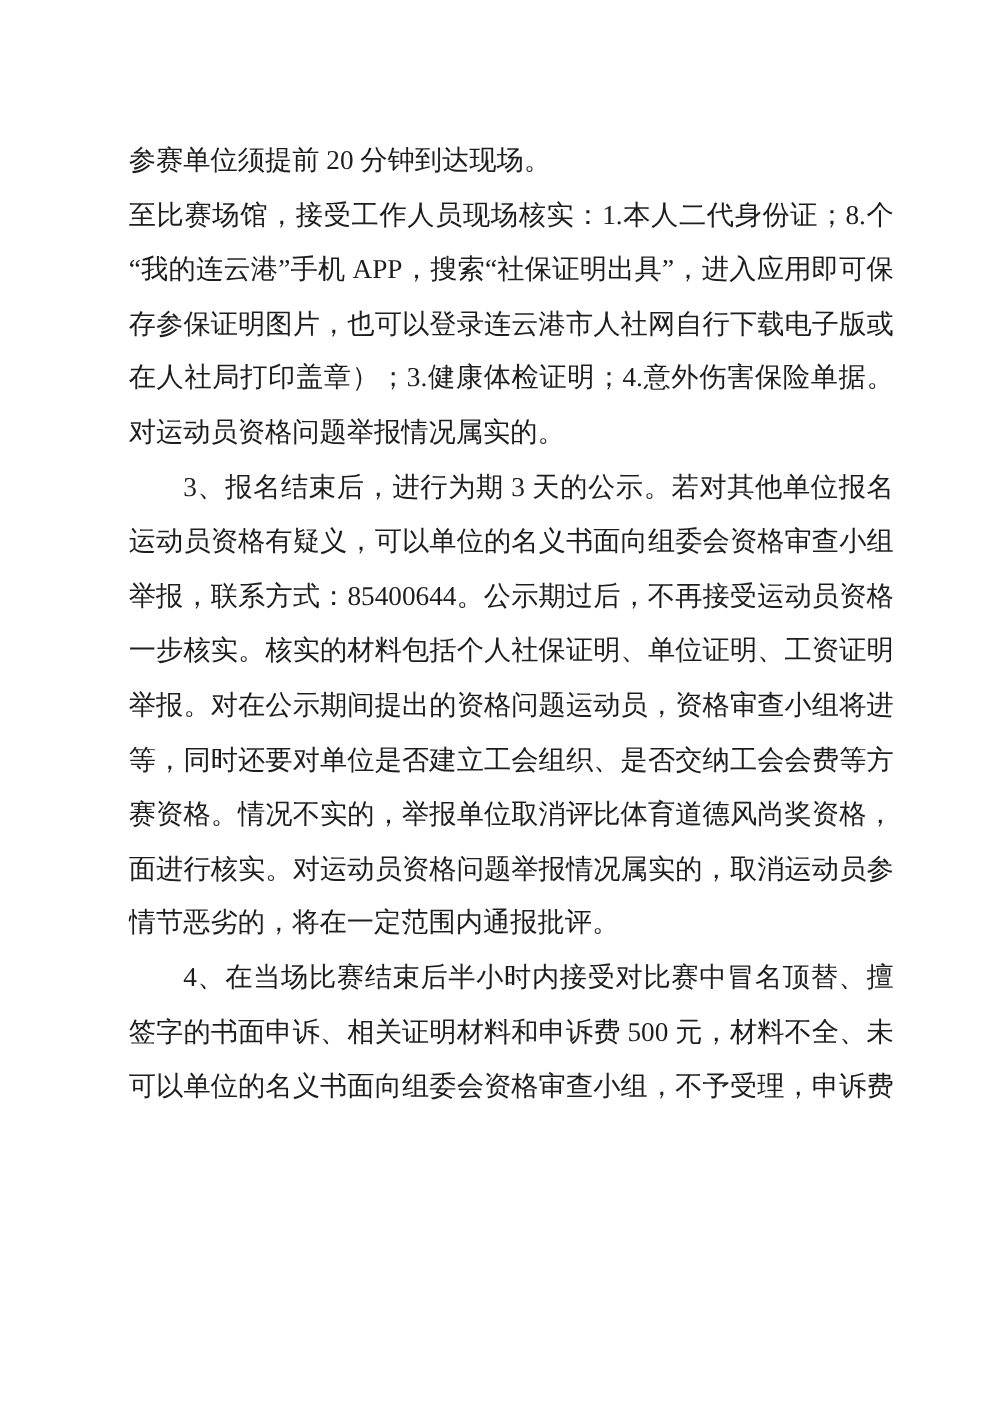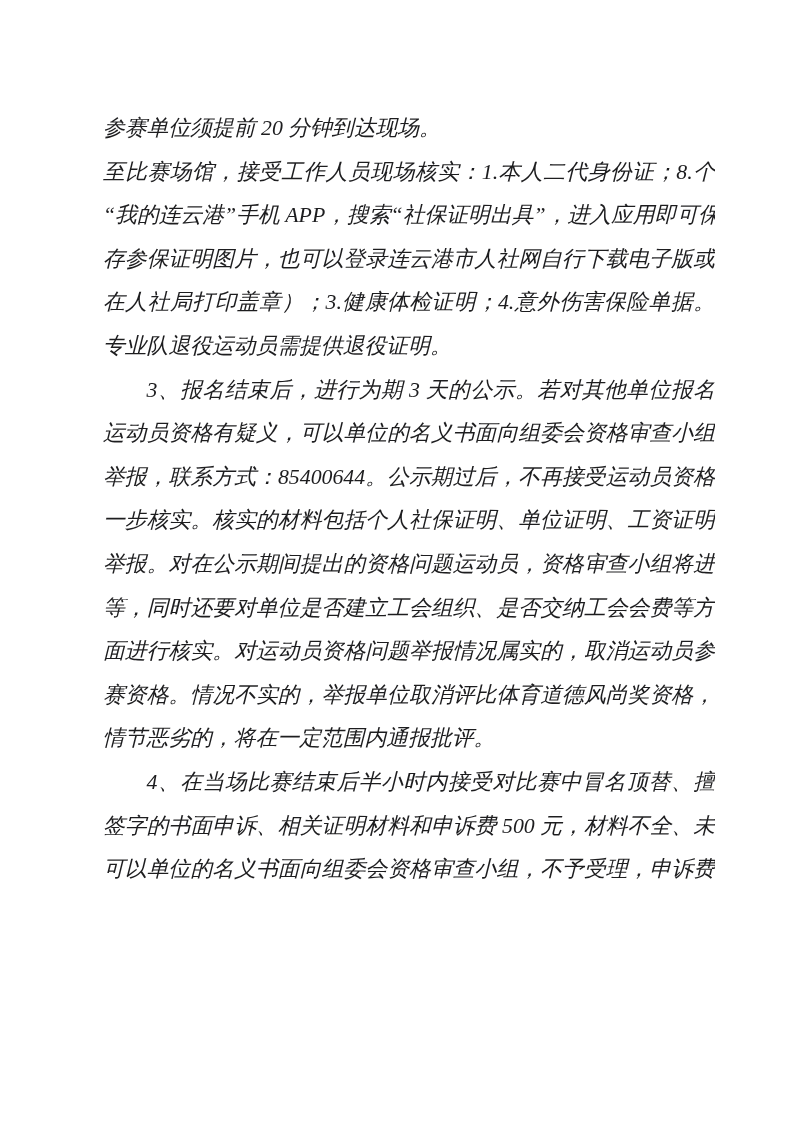--- a/index.html
+++ b/index.html
@@ -7,21 +7,20 @@
     padding: 0;
     background: #ffffff;
   }
   .page {
     position: relative;
     width: 792px;
     height: 904px;
     background: #ffffff;
     overflow: hidden;
     font-family: "Liberation Serif", "DejaVu Serif", serif;
-    font-style: italic;
   }
   .doc-body {
     position: absolute;
     left: 103px;
     top: 107px;
     width: 612px;
     color: #1d1d1f;
     font-size: 21.8px;
     line-height: 43.6px;
   }
@@ -55,28 +54,28 @@
 </head>
 <body>
 
 <div class="page">
   <div class="doc-body">
     <div class="line para-end">参赛单位须提前 20 分钟到达现场。</div>
     <div class="line">至比赛场馆，接受工作人员现场核实：1.本人二代身份证；8.个</div>
     <div class="line">“我的连云港”手机 APP，搜索“社保证明出具”，进入应用即可保</div>
     <div class="line">存参保证明图片，也可以登录连云港市人社网自行下载电子版或</div>
     <div class="line">在人社局打印盖章）；3.健康体检证明；4.意外伤害保险单据。</div>
-    <div class="line para-end">专业队退役运动员需提供退役证明。</div>
+    <div class="line para-end">对运动员资格问题举报情况属实的。</div>
     <div class="line indent">3、报名结束后，进行为期 3 天的公示。若对其他单位报名</div>
     <div class="line">运动员资格有疑义，可以单位的名义书面向组委会资格审查小组</div>
     <div class="line">举报，联系方式：85400644。公示期过后，不再接受运动员资格</div>
     <div class="line">一步核实。核实的材料包括个人社保证明、单位证明、工资证明</div>
     <div class="line">举报。对在公示期间提出的资格问题运动员，资格审查小组将进</div>
     <div class="line">等，同时还要对单位是否建立工会组织、是否交纳工会会费等方</div>
+    <div class="line">赛资格。情况不实的，举报单位取消评比体育道德风尚奖资格，</div>
     <div class="line">面进行核实。对运动员资格问题举报情况属实的，取消运动员参</div>
-    <div class="line">赛资格。情况不实的，举报单位取消评比体育道德风尚奖资格，</div>
     <div class="line para-end">情节恶劣的，将在一定范围内通报批评。</div>
     <div class="line indent">4、在当场比赛结束后半小时内接受对比赛中冒名顶替、擅</div>
     <div class="line">签字的书面申诉、相关证明材料和申诉费 500 元，材料不全、未</div>
     <div class="line">可以单位的名义书面向组委会资格审查小组，不予受理，申诉费</div>
   </div>
   <div class="page-number">- 3 -</div>
 </div>
 
 </body></html>

